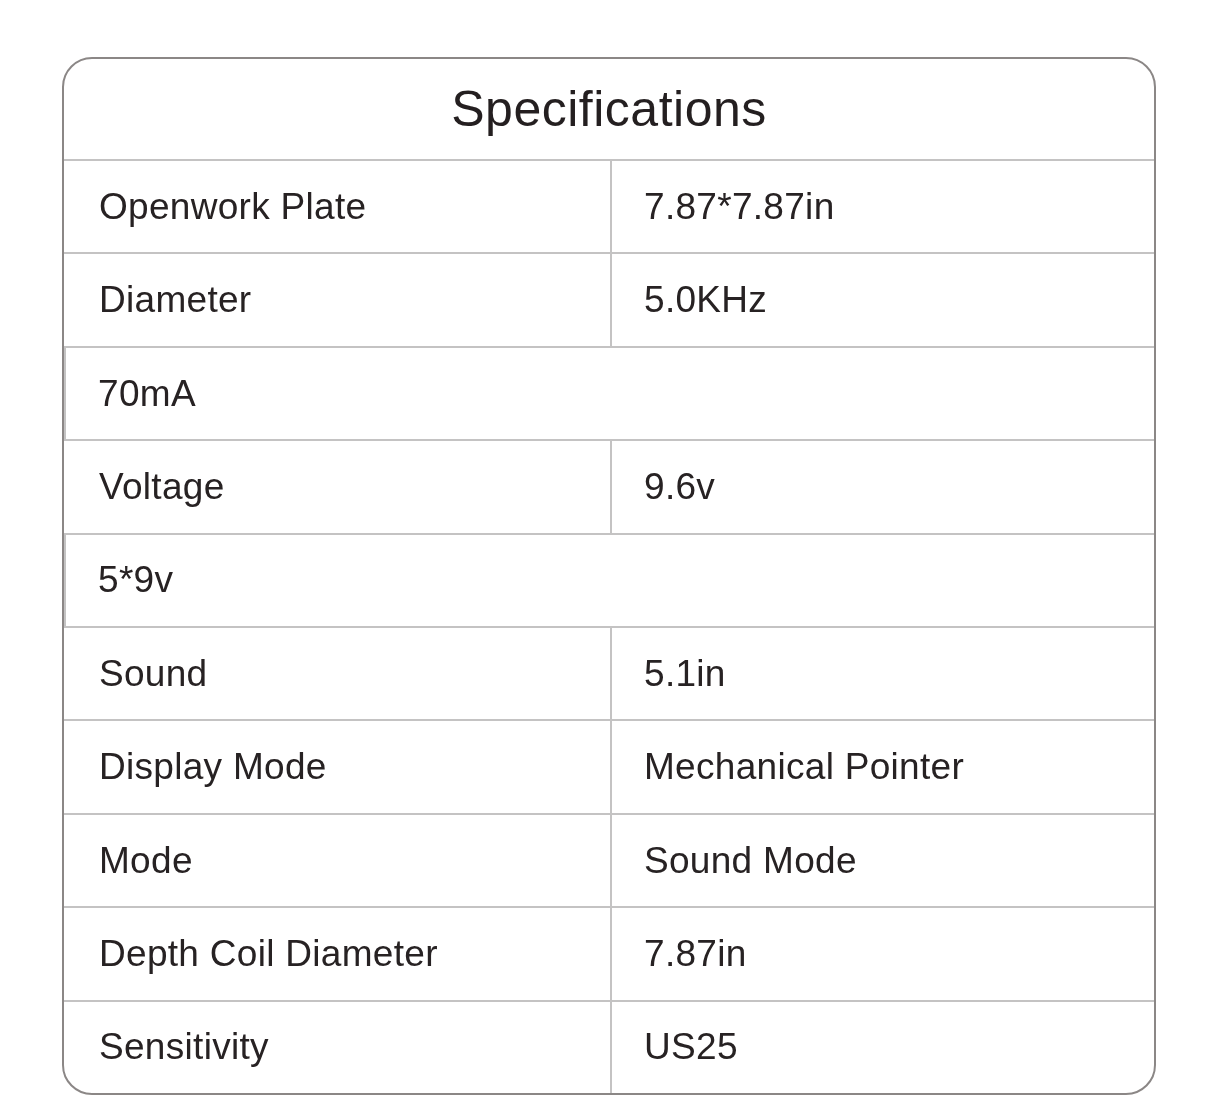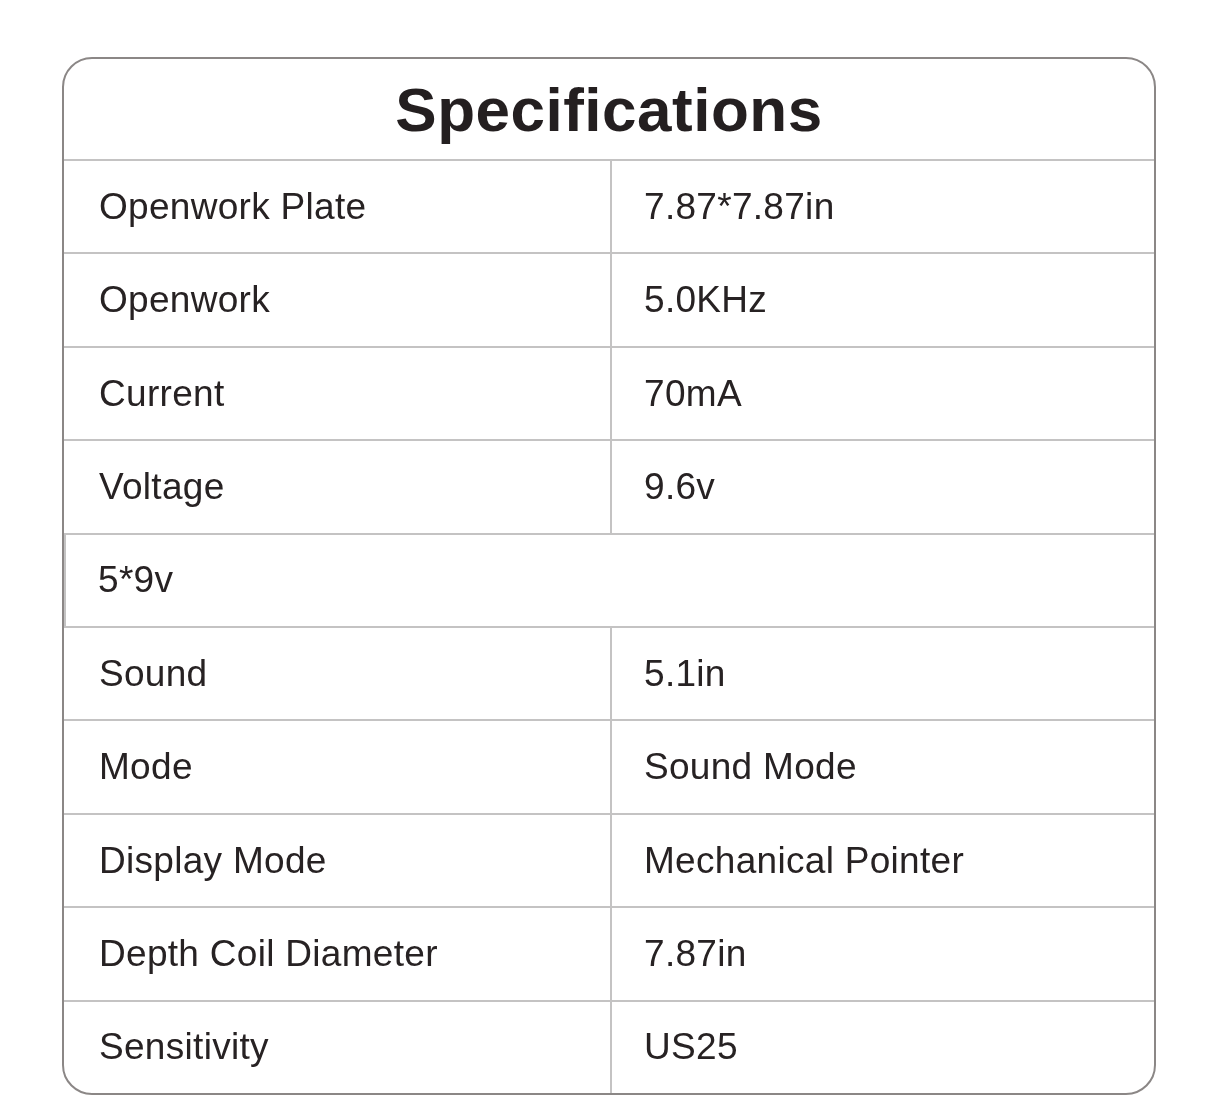--- a/index.html
+++ b/index.html
@@ -25,22 +25,22 @@
     display: flex;
     flex-direction: column;
   }
 
   .spec-title {
     height: 100px;
     flex: 0 0 100px;
     display: flex;
     align-items: center;
     justify-content: center;
-    font-size: 62px;
-    font-weight: 700;
+    font-size: 50px;
+    font-weight: 400;
     color: #241f20;
     letter-spacing: 0.5px;
   }
 
   .spec-rows {
     flex: 1 1 auto;
     display: flex;
     flex-direction: column;
   }
 
@@ -78,51 +78,50 @@
 
 <div class="spec-card">
   <div class="spec-title">Specifications</div>
   <div class="spec-rows">
   <div class="spec-row">
     <div class="spec-cell label">Openwork Plate</div>
     <div class="spec-cell value">7.87*7.87in</div>
   </div>
 
   <div class="spec-row">
-    <div class="spec-cell label">Openwork</div>
+    <div class="spec-cell label">Diameter</div>
     <div class="spec-cell value">5.0KHz</div>
   </div>
 
   <div class="spec-row">
-    <div class="spec-cell label">Current</div>
     <div class="spec-cell value">70mA</div>
   </div>
 
   <div class="spec-row">
     <div class="spec-cell label">Voltage</div>
     <div class="spec-cell value">9.6v</div>
   </div>
 
   <div class="spec-row">
     <div class="spec-cell value">5*9v</div>
   </div>
 
   <div class="spec-row">
     <div class="spec-cell label">Sound</div>
     <div class="spec-cell value">5.1in</div>
   </div>
 
   <div class="spec-row">
-    <div class="spec-cell label">Mode</div>
-    <div class="spec-cell value">Sound Mode</div>
+    <div class="spec-cell label">Display Mode</div>
+    <div class="spec-cell value">Mechanical Pointer</div>
   </div>
 
   <div class="spec-row">
-    <div class="spec-cell label">Display Mode</div>
-    <div class="spec-cell value">Mechanical Pointer</div>
+    <div class="spec-cell label">Mode</div>
+    <div class="spec-cell value">Sound Mode</div>
   </div>
 
 
   <div class="spec-row">
     <div class="spec-cell label">Depth Coil Diameter</div>
     <div class="spec-cell value">7.87in</div>
   </div>
 
   <div class="spec-row">
     <div class="spec-cell label">Sensitivity</div>

